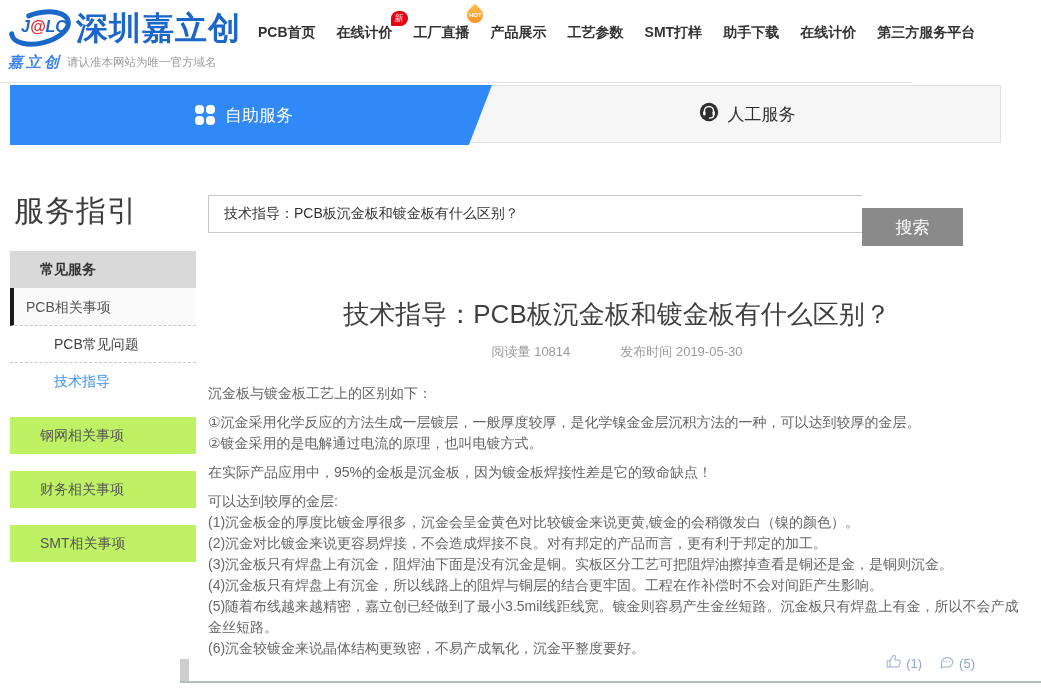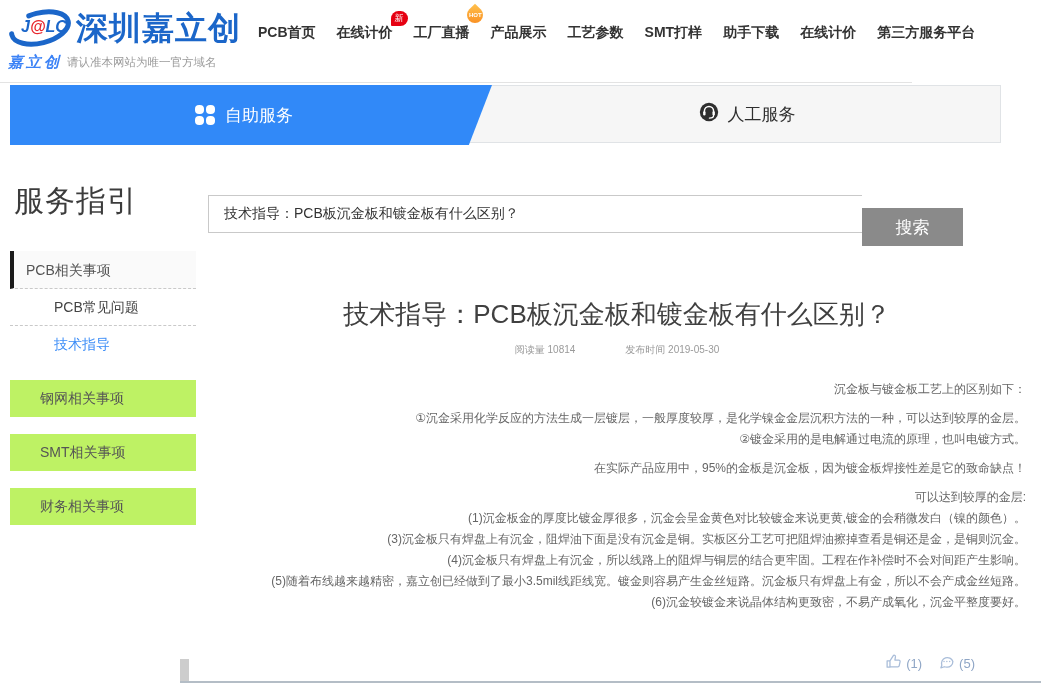--- a/index.html
+++ b/index.html
@@ -28,35 +28,35 @@
   
   .tabbar { position:absolute; top:85px; left:10px; width:991px; height:58px; background:#f6f6f6; border:1px solid #e0e3e6; }
   .tab-blue { position:absolute; top:-1px; left:-1px; width:482px; height:60px; background:#3189f8; clip-path:polygon(0 0,100% 0,95.2% 100%,0 100%); display:flex; align-items:center; cursor:pointer; }
   .tab-blue .tab-inner { display:flex; align-items:center; margin-left:185px; }
   .grid-icon { display:grid; grid-template-columns:9px 9px; grid-template-rows:9px 9px; gap:2px; margin-right:10px; }
   .grid-icon i { background:#fff; border-radius:45%; }
   .tab-blue .lbl { color:#fff; font-size:17px; }
   .tab-gray { position:absolute; top:0; left:482px; right:0; height:100%; display:flex; align-items:center; justify-content:center; cursor:pointer; }
   .tab-gray .lbl { color:#2f2f2f; font-size:17px; margin-left:8px; }
   
-  .guide-title { position:absolute; left:14px; top:181px; font-size:30px; font-weight:500; color:#3c3c3c; letter-spacing:1px; }
+  .guide-title { position:absolute; left:14px; top:191px; font-size:30px; font-weight:500; color:#3c3c3c; letter-spacing:1px; }
   .search-input { position:absolute; left:208px; top:195px; width:654px; height:38px; border:1px solid #c9c9c9; border-right:none; padding:0 15px; font-size:14px; color:#333; background:#fff; outline:none; font-family:inherit; }
   .search-btn { position:absolute; left:862px; top:208px; width:101px; height:38px; background:#8a8a8a; color:#fff; font-size:17px; border:none; cursor:pointer; font-family:inherit; }
   
   .sidebar { position:absolute; left:10px; top:251px; width:186px; font-size:14px; }
   .sb-header { height:37px; line-height:37px; padding-left:30px; background:#d9d9d9; color:#333; font-weight:bold; cursor:pointer; }
   .sb-parent { height:38px; line-height:38px; padding-left:12px; background:#fafafa; color:#555; border-left:4px solid #1a1a1a; border-bottom:1px dashed #c9c9c9; cursor:pointer; }
   .sb-sub { height:37px; line-height:37px; padding-left:44px; background:#fff; color:#444; border-bottom:1px dashed #c9c9c9; cursor:pointer; }
   .sb-sub.active { color:#3e8ef7; border-bottom:none; }
   .sb-section { height:37px; line-height:37px; padding-left:30px; background:#bef264; color:#555; margin-top:17px; cursor:pointer; }
   
   .article { position:absolute; left:208px; top:297px; width:818px; }
   .a-title { text-align:center; font-size:26px; font-weight:500; color:#404040; line-height:34px; }
-  .a-meta { display:flex; justify-content:center; gap:50px; margin-top:12px; color:#9a9a9a; font-size:10px;text-align:center; }
-  .a-body { margin-top:22px; font-size:12px; color:#666; line-height:21px;text-align:right; }
+  .a-meta { display:flex; justify-content:center; gap:50px; margin-top:12px; color:#9a9a9a; font-size:13px;text-align:center; }
+  .a-body { margin-top:22px; font-size:14px; color:#666; line-height:21px; }
   .para { margin-bottom:8px; }
   .para:last-child { margin-bottom:0; }
   .ln { display:block; }
   
   .react-row { position:absolute; right:66px; top:653px; display:flex; align-items:center; gap:6px; color:#8fa6c6; font-size:13px; }
   .react-btn { display:flex; align-items:center; gap:4px; cursor:pointer; }
   .react-btn + .react-btn { margin-left:10px; }
   .bottom-line { position:absolute; left:180px; right:0; top:681px; height:2px; background:#b4bdc6; }
   .frag { position:absolute; left:180px; top:659px; width:9px; height:22px; background:#cdcdcd; }
 </style>
@@ -127,26 +127,27 @@
       </span>
       <span class="lbl">人工服务</span>
     </div>
   </div>
 
   <div class="guide-title">服务指引</div>
   <input class="search-input" type="text" value="技术指导：PCB板沉金板和镀金板有什么区别？" style="">
   <button class="search-btn">搜索</button>
 
   <div class="sidebar">
+    <div class="sb-header">常见服务</div>
     <div class="sb-parent">PCB相关事项</div>
     <div class="sb-sub">PCB常见问题</div>
     <div class="sb-sub active">技术指导</div>
     <div class="sb-section">钢网相关事项</div>
+    <div class="sb-section">财务相关事项</div>
     <div class="sb-section">SMT相关事项</div>
-    <div class="sb-section">财务相关事项</div>
   </div>
 
   <div class="article">
     <div class="a-title">技术指导：PCB板沉金板和镀金板有什么区别？</div>
     <div class="a-meta">
       <span>阅读量 10814</span>
       <span>发布时间 2019-05-30</span>
     </div>
     <div class="a-body">
       <p class="para">
@@ -155,20 +156,21 @@
       <p class="para">
         <span class="ln">①沉金采用化学反应的方法生成一层镀层，一般厚度较厚，是化学镍金金层沉积方法的一种，可以达到较厚的金层。</span>
         <span class="ln">②镀金采用的是电解通过电流的原理，也叫电镀方式。</span>
       </p>
       <p class="para">
           <span class="ln">在实际产品应用中，95%的金板是沉金板，因为镀金板焊接性差是它的致命缺点！</span>
         </p>
       <p class="para">
         <span class="ln">可以达到较厚的金层:</span>
         <span class="ln">(1)沉金板金的厚度比镀金厚很多，沉金会呈金黄色对比较镀金来说更黄,镀金的会稍微发白（镍的颜色）。</span>
+        <span class="ln">(2)沉金对比镀金来说更容易焊接，不会造成焊接不良。对有邦定的产品而言，更有利于邦定的加工。</span>
         <span class="ln">(3)沉金板只有焊盘上有沉金，阻焊油下面是没有沉金是铜。实板区分工艺可把阻焊油擦掉查看是铜还是金，是铜则沉金。</span>
         <span class="ln">(4)沉金板只有焊盘上有沉金，所以线路上的阻焊与铜层的结合更牢固。工程在作补偿时不会对间距产生影响。</span>
         <span class="ln">(5)随着布线越来越精密，嘉立创已经做到了最小3.5mil线距线宽。镀金则容易产生金丝短路。沉金板只有焊盘上有金，所以不会产成金丝短路。</span>
         <span class="ln">(6)沉金较镀金来说晶体结构更致密，不易产成氧化，沉金平整度要好。</span>
       </p>
     </div>
   </div>
 
   <div class="react-row">
     <span class="react-btn">

